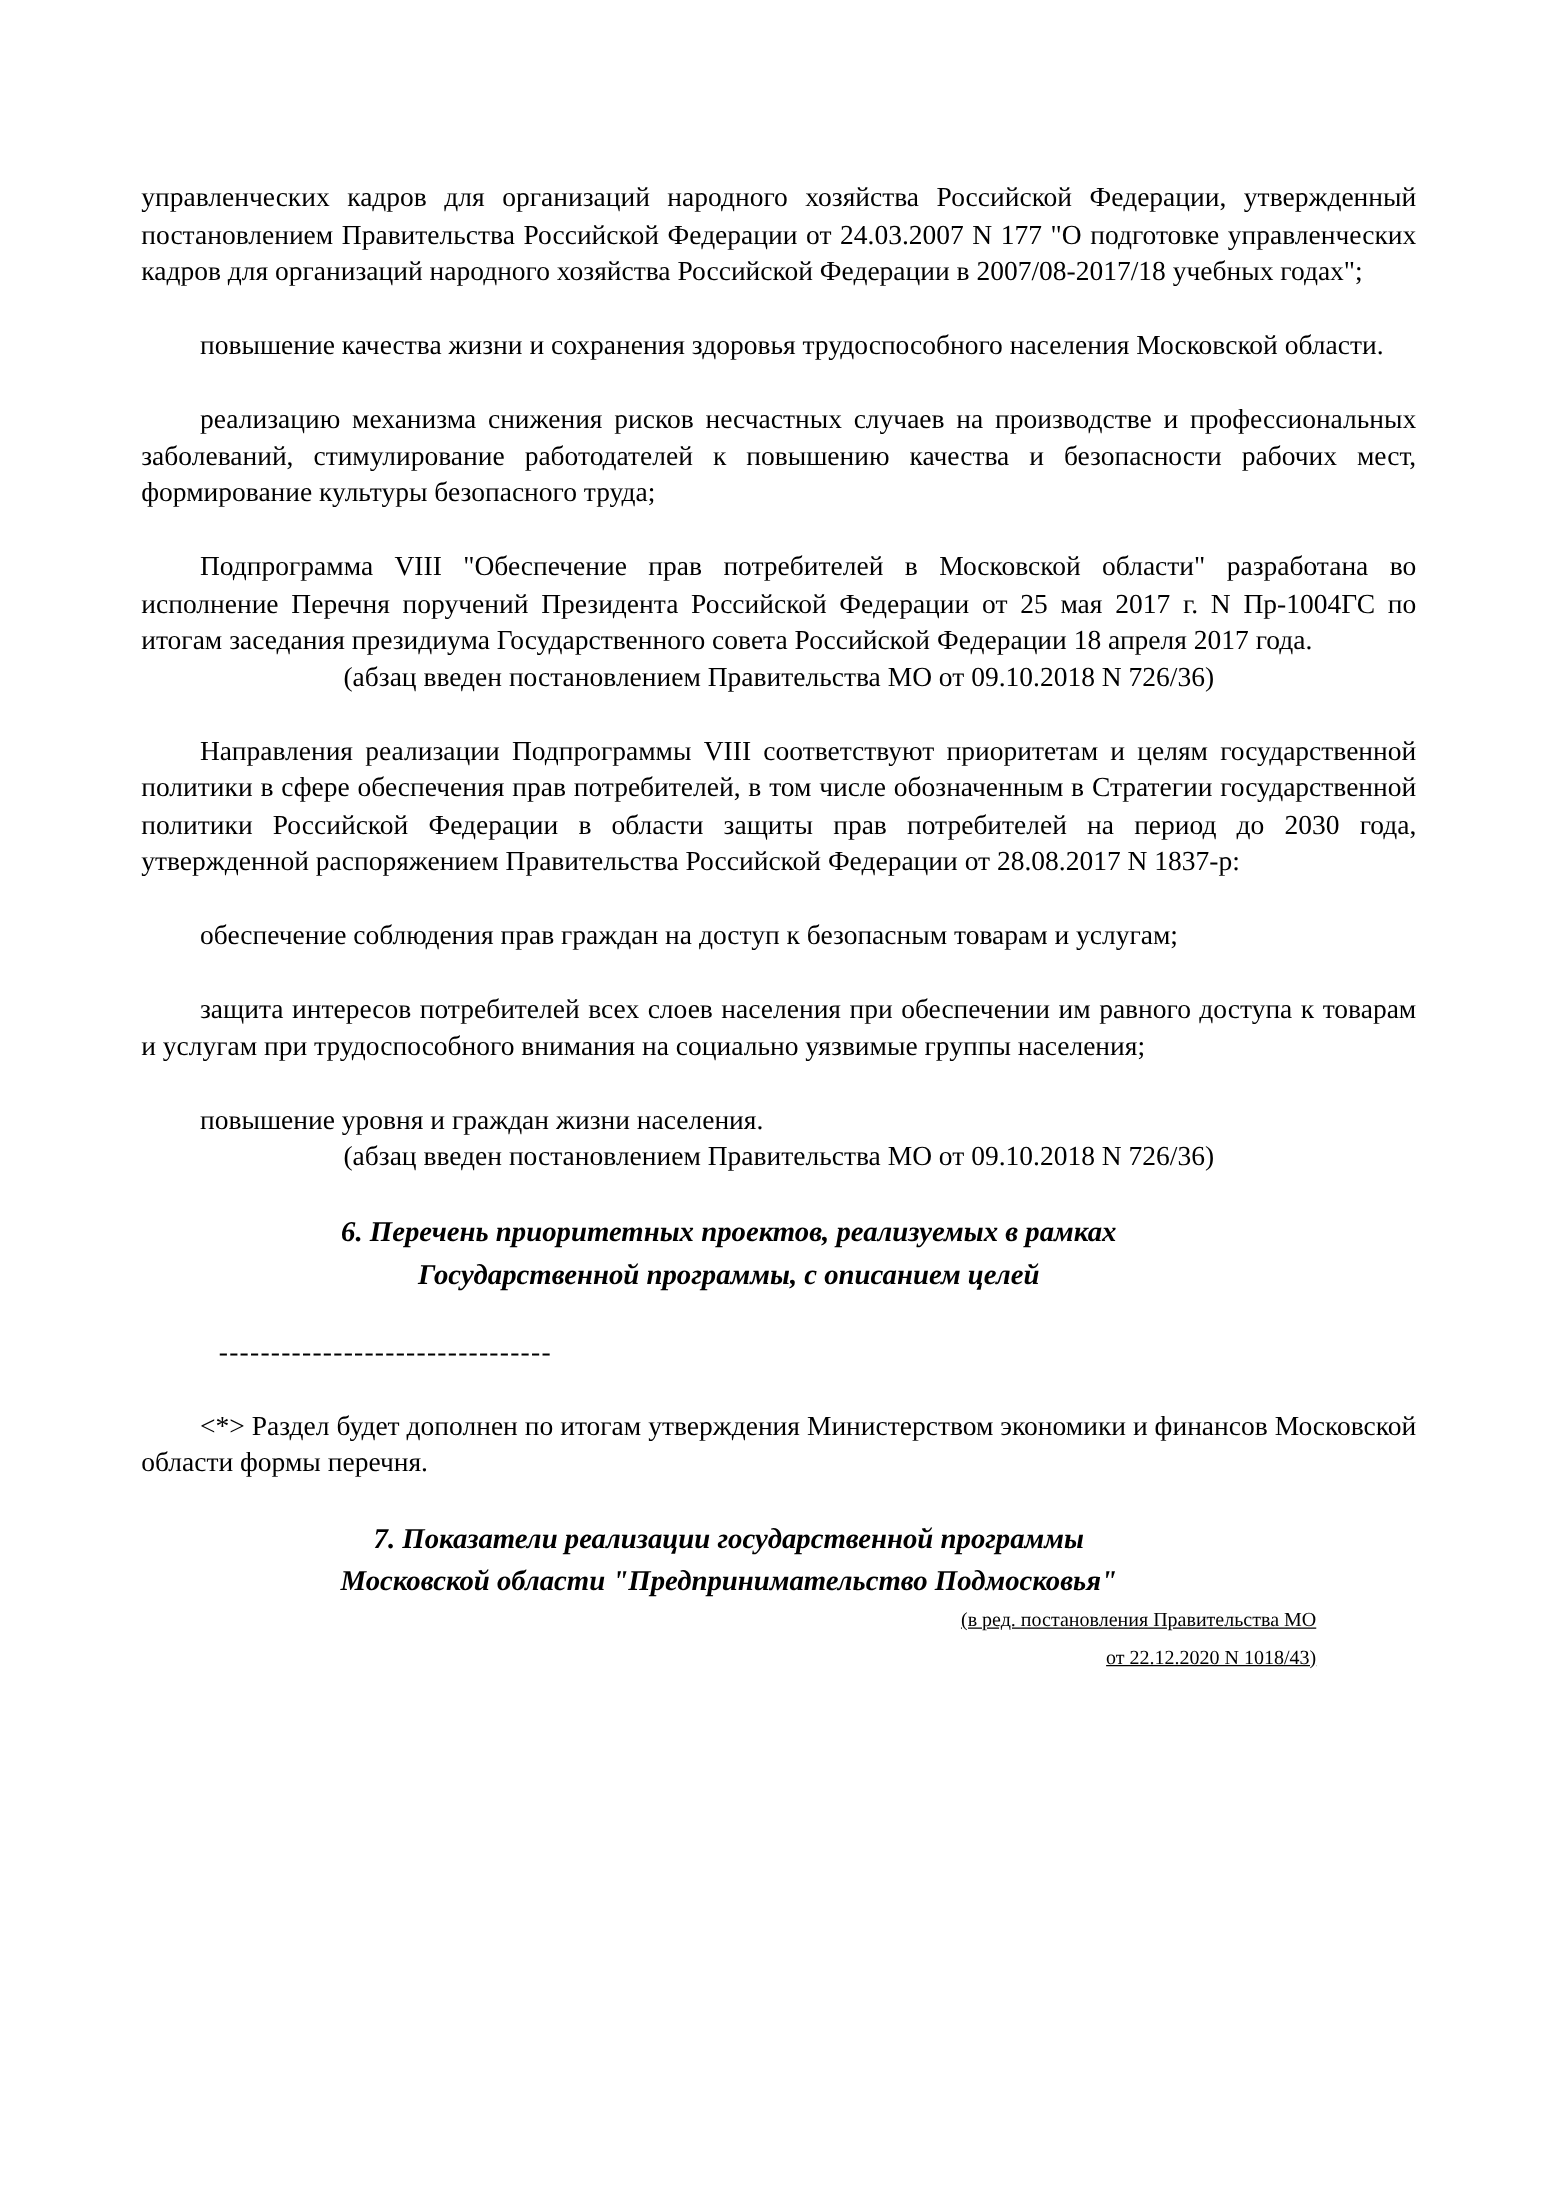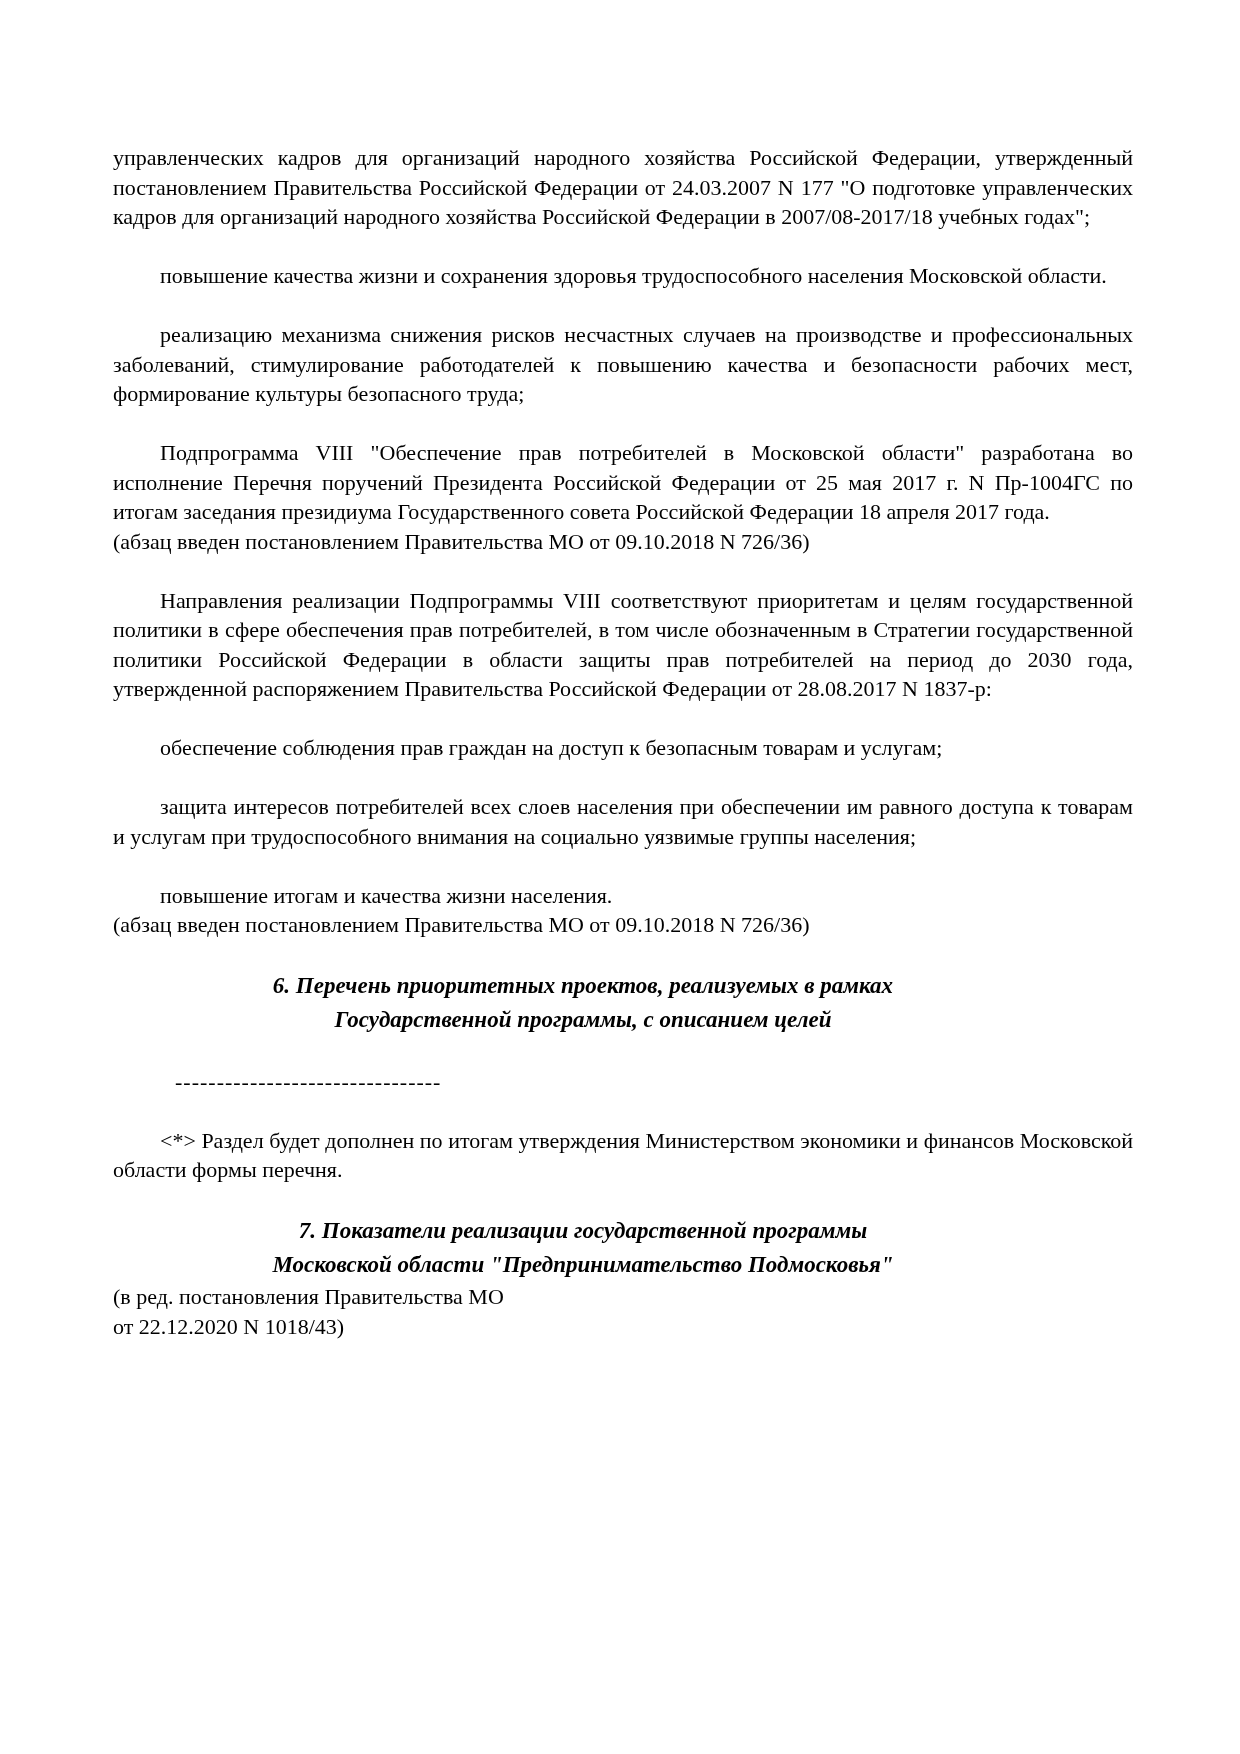--- a/index.html
+++ b/index.html
@@ -20,21 +20,21 @@
   }
   .para {
     margin: 0 0 29.5px 0;
     text-align: justify;
     text-indent: 47px;
   }
   .cont { text-indent: 0; }
   .tight { margin-bottom: 0; }
   .note {
     margin: 0 0 29.5px 0;
-    text-align: left;
+    text-align: center;
     text-indent: 0;
   }
   .heading {
     width: 940px;
     margin: 0 0 29.5px 0;
     font-weight: bold;
     font-size: 23px;
     line-height: 34px;
     text-align: center;
     font-style: italic;
@@ -42,23 +42,24 @@
   .heading.no-gap { margin-bottom: 0; }
   .separator {
     margin: 0 0 29.5px 0;
     text-indent: 62px;
     letter-spacing: 1px;
     white-space: nowrap;
   }
   .subheading {
     width: 940px;
     margin: 0;
-    font-size: 22px;
+    font-size: 16px;
     line-height: 29.5px;
-    text-align: left;
+    text-align: right;
+    text-decoration: underline;
   }
 </style>
 </head>
 <body>
 
 <div class="page">
   <div class="content">
 
     <p class="para cont">управленческих кадров для организаций народного хозяйства Российской Федерации, утвержденный постановлением Правительства Российской Федерации от 24.03.2007 N 177 "О подготовке управленческих кадров для организаций народного хозяйства Российской Федерации в 2007/08-2017/18 учебных годах";</p>
 
@@ -69,21 +70,21 @@
     <p class="para tight">Подпрограмма VIII "Обеспечение прав потребителей в Московской области" разработана во исполнение Перечня поручений Президента Российской Федерации от 25 мая 2017 г. N Пр-1004ГС по итогам заседания президиума Государственного совета Российской Федерации 18 апреля 2017 года.</p>
     <p class="note">(абзац введен постановлением Правительства МО от 09.10.2018 N 726/36)</p>
 
     <p class="para">Направления реализации Подпрограммы VIII соответствуют приоритетам и целям государственной политики в сфере обеспечения прав потребителей, в том числе обозначенным в Стратегии государственной политики Российской Федерации в области защиты прав потребителей на период до 2030 года, утвержденной распоряжением Правительства Российской Федерации от 28.08.2017 N 1837-р:</p>
 
     <p class="para">обеспечение соблюдения прав граждан на доступ к безопасным товарам и услугам;</p>
 
     <p class="para">защита интересов потребителей всех слоев населения при обеспечении им равного доступа к товарам и услугам при трудоспособного внимания на социально уязвимые группы населения;</p>
 
 
-    <p class="para tight">повышение итогам и качества жизни населения.</p>
+    <p class="para tight">повышение уровня и граждан жизни населения.</p>
     <p class="note">(абзац введен постановлением Правительства МО от 09.10.2018 N 726/36)</p>
 
     <div class="heading">
       <div>6. Перечень приоритетных проектов, реализуемых в рамках</div>
       <div>Государственной программы, с описанием целей</div>
     </div>
 
     <p class="separator">--------------------------------</p>
 
     <p class="para">&lt;*&gt; Раздел будет дополнен по итогам утверждения Министерством экономики и финансов Московской области формы перечня.</p>

